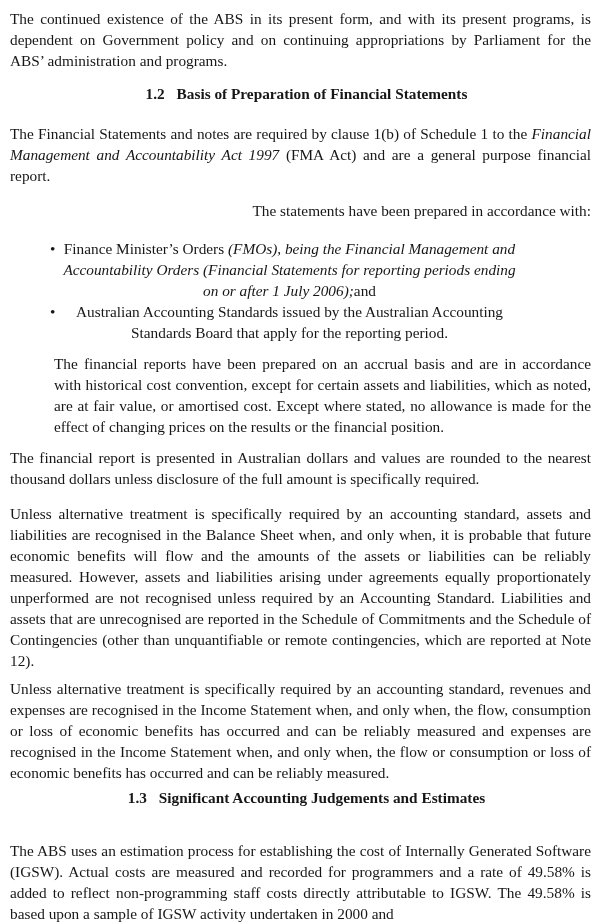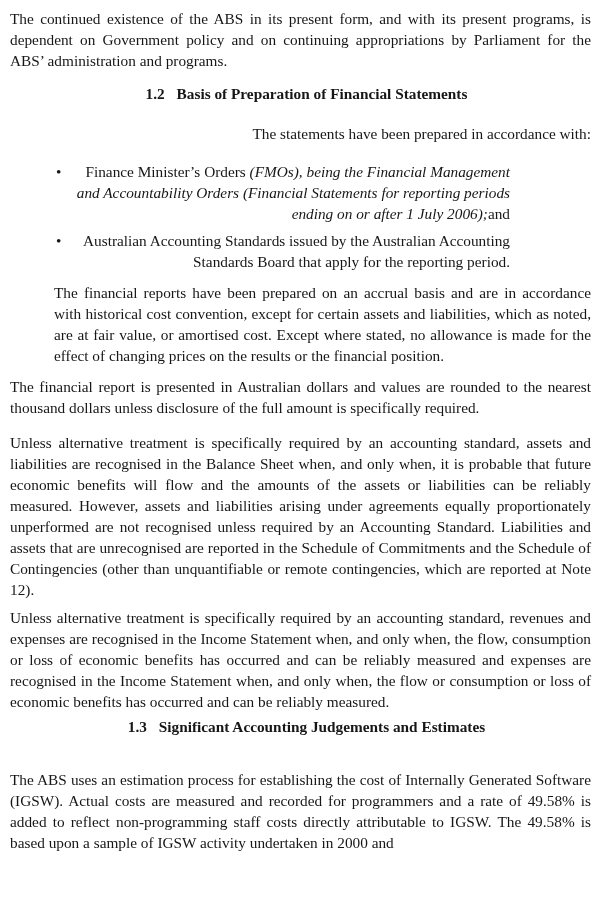--- a/index.html
+++ b/index.html
@@ -28,23 +28,23 @@
   .h12       { margin-bottom: 19px; }
   .p-fma     { margin-bottom: 14px; }
   .p-prepared{ margin-bottom: 17px; padding-left: 6px; text-align: right; }
   ul.bullets {
     list-style: none;
     margin: 0 75px 10px 53px;
     padding: 0;
   }
   ul.bullets li {
     position: relative;
-    margin: 6px;
+    margin: 0;
     line-height: 21px;
-    text-align: right;
+    text-align: center;
   }
   ul.bullets li::before {
     content: "\2022";
     position: absolute;
     left: -13px;
     top: 0;
   }
   .p-accrual { margin-bottom: 10px; margin-left: 44px; }
   .p-rounding{ margin-bottom: 14px; }
   .p-balance { margin-bottom: 7px; }
@@ -57,20 +57,21 @@
 <body>
 
 <div class="page">
 
   <p class="p-intro">The continued existence of the ABS in its present form, and with its present programs, is dependent on Government policy and on continuing appropriations by Parliament for the ABS’ administration and programs.</p>
 
   <div class="heading h12">
     <span class="h-num">1.2</span><span class="h-title">Basis of Preparation of Financial Statements</span>
   </div>
 
+  <p class="p-fma"><span>The Financial Statements and notes are required by clause 1(b) of Schedule 1 to the </span><i>Financial Management and Accountability Act 1997</i><span> (FMA Act) and are a general purpose financial report.</span></p>
 
   <p class="p-prepared">The statements have been prepared in accordance with:</p>
 
   <ul class="bullets">
     <li><span>Finance Minister’s Orders </span><i>(FMOs), being the Financial Management and Accountability Orders (Financial Statements for reporting periods ending on or after 1 July 2006);</i><span>and</span></li>
     <li><span>Australian Accounting Standards issued by the Australian Accounting Standards Board that apply for the reporting period.</span></li>
   </ul>
 
   <p class="p-accrual">The financial reports have been prepared on an accrual basis and are in accordance with historical cost convention, except for certain assets and liabilities, which as noted, are at fair value, or amortised cost.  Except where stated, no allowance is made for the effect of changing prices on the results or the financial position.</p>
 

